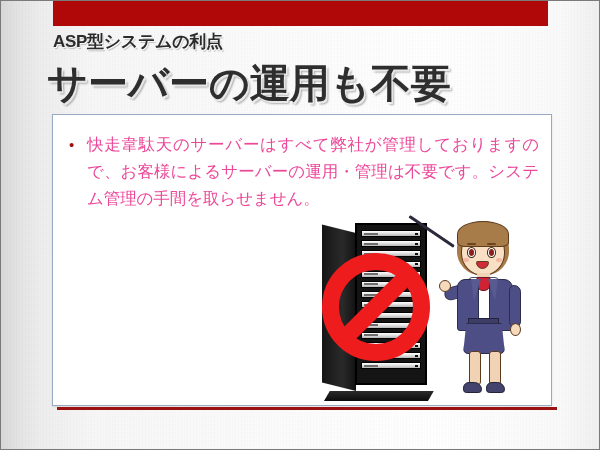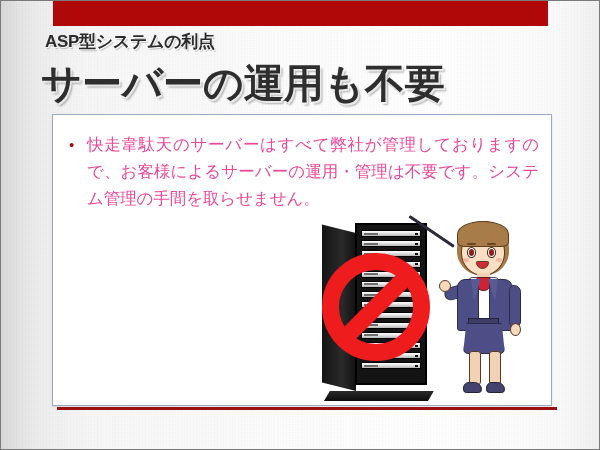--- a/index.html
+++ b/index.html
@@ -41,32 +41,32 @@
     left: 52px;
     top: 0px;
     width: 495px;
     height: 25px;
     background: #b00808;
   }
 
   
   #eyebrow {
     position: absolute;
-    left: 44px;
+    left: 52px;
     top: 29px;
     font-size: 17px;
     font-weight: 700;
     color: #2b2b2b;
     letter-spacing: -0.3px;
     white-space: nowrap;
     text-shadow: 1px 1px 0 rgba(255,255,255,.85), 1.5px 1.5px 1px rgba(0,0,0,.22);
   }
   #main-title {
     position: absolute;
-    left: 40px;
+    left: 46px;
     top: 55px;
     font-size: 40px;
     font-weight: 700;
     color: #2e2e2e;
     letter-spacing: 0px;
     white-space: nowrap;
     text-shadow: 1.5px 1.5px 0 rgba(255,255,255,.7), 2.5px 2.5px 2px rgba(0,0,0,.3);
   }
 
   

